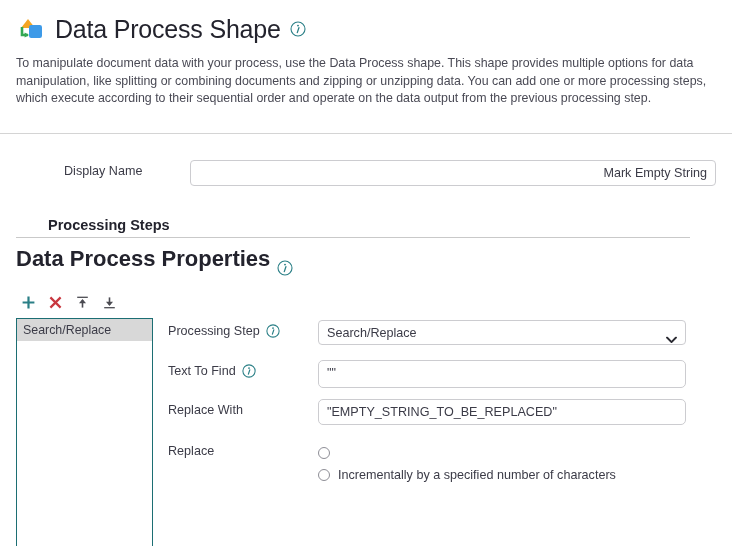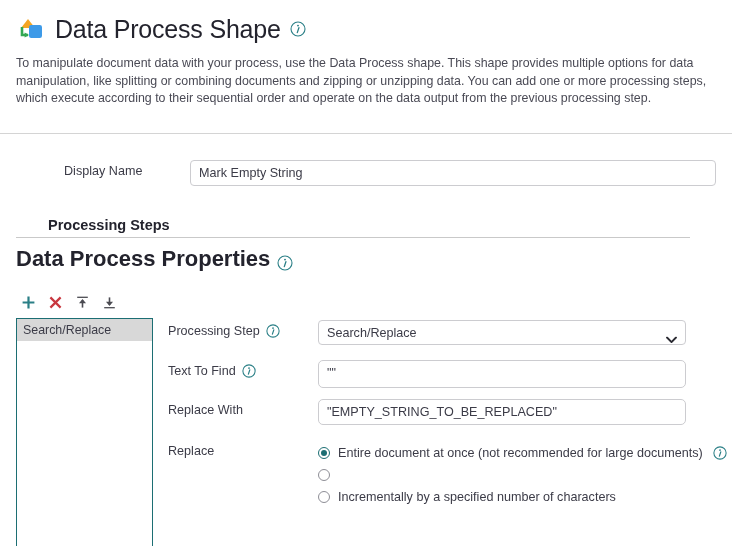--- a/index.html
+++ b/index.html
@@ -86,21 +86,21 @@
     font-weight: bold;
     color: #23232d;
   }
   .sec-rule {
     position: absolute;
     height: 1px;
     background: #c9c9c9;
   }
   .props-title {
     position: absolute;
-    display: flex; align-items: center; gap: 7px;
+    display: flex; align-items: flex-end; gap: 7px;
     font-size: 22px; font-weight: bold; color: #23232d;
   }
 
   
   .toolbar {
     position: absolute;
     display: flex;
     align-items: center;
     gap: 11px;
   }
@@ -235,21 +235,21 @@
       </span>
     </div>
 
     <p class="desc">To manipulate document data with your process, use the Data Process shape. This shape provides multiple options for data manipulation, like splitting or combining documents and zipping or unzipping data. You can add one or more processing steps, which execute according to their sequential order and operate on the data output from the previous processing step.</p>
   </div>
 
   <div class="hr-full" style="top:133px;"></div>
 
   <div class="field-row" style="left:16px; top:160px; width:700px;">
     <span class="lbl" style="width:126px; flex:0 0 126px; padding-top:4px;">Display Name</span>
-    <input class="txtinput" style="width: 608px; height: 26px;" type="text" value="Mark Empty String">
+    <input class="txtinput" style="width: 608px; height: 26px; text-align: right;" type="text" value="Mark Empty String">
   </div>
 
   <div class="sec-head" style="left:16px; top:217px;margin-left:32px;">Processing Steps</div>
   <div class="sec-rule" style="left:16px; top:237px; width:674px;"></div>
 
   <div class="props-title" style="left:16px; top:246px;">
     <span>Data Process Properties</span>
     <span class="info-icon big">
       <svg width="16" height="16" viewBox="0 0 16 16">
         <circle cx="8" cy="8" r="7" fill="none" stroke="#2a7f86" stroke-width="1.1"></circle>
@@ -329,31 +329,20 @@
 
   <div class="prop-row" style="left:168px; top:399px;">
     <span class="prop-lbl">Replace With</span>
     <input class="txtinput" style="width: 368px; height: 26px; border-radius: 5px;" type="text" value="&quot;EMPTY_STRING_TO_BE_REPLACED&quot;">
   </div>
 
   <div class="prop-row" style="left:168px; top:442px;">
     <span class="prop-lbl" style="padding-top:2px;">Replace</span>
     <span class="radio-group" style="position: static; display: flex; flex-direction: column;">
 
-      <span class="radio-line">
-        <span class="radio on"></span>
-        <span>Entire document at once (not recommended for large documents)</span>
-        <span class="info-icon" style="margin-left:2px;">
-          <svg width="14" height="14" viewBox="0 0 16 16">
-            <circle cx="8" cy="8" r="7" fill="none" stroke="#2a7f86" stroke-width="1.2"></circle>
-            <circle cx="8" cy="4.6" r="1" fill="#2a7f86"></circle>
-            <path d="M8.9 6.7 L7.3 11.6" stroke="#2a7f86" stroke-width="1.4" stroke-linecap="round"></path>
-          </svg>
-        </span>
-      </span>
 
       <span class="radio-line">
         <span class="radio"></span>
       </span>
 
       <span class="radio-line">
         <span class="radio"></span>
         <span>Incrementally by a specified number of characters</span>
       </span>
 

